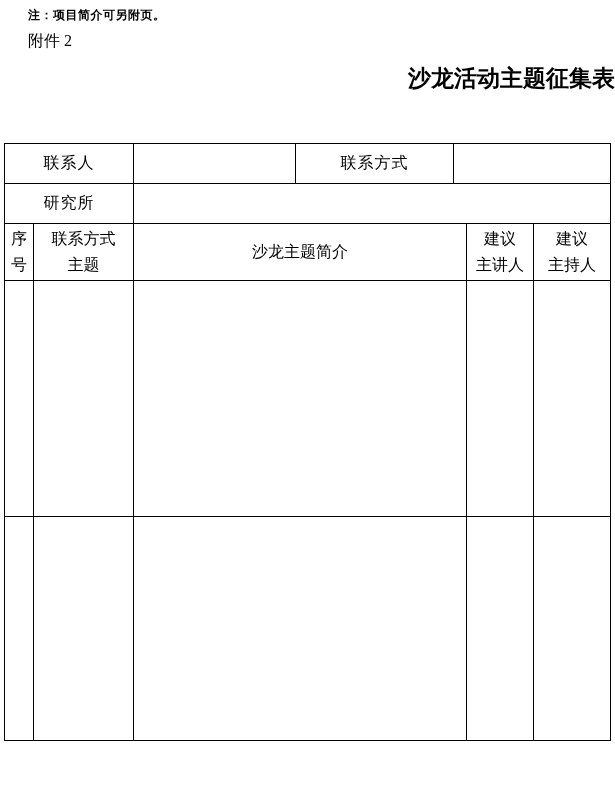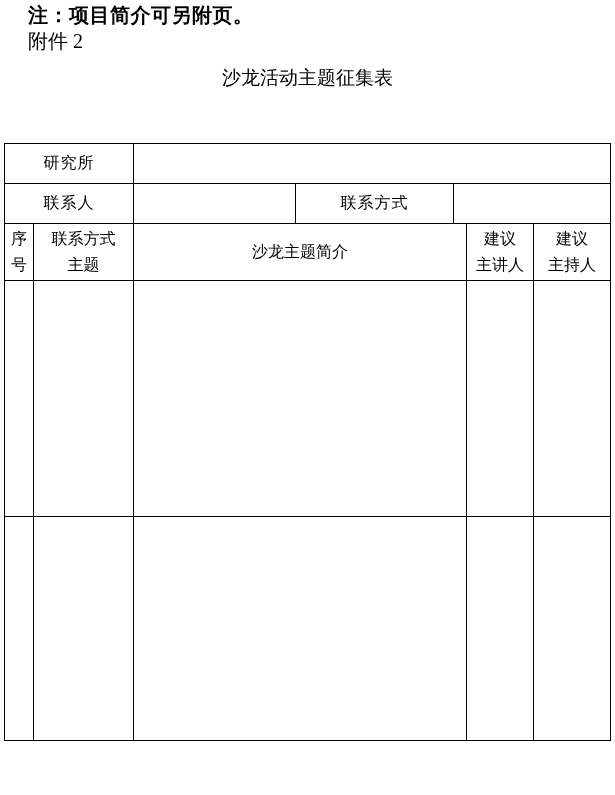--- a/index.html
+++ b/index.html
@@ -12,41 +12,41 @@
     color: #000000;
     overflow: hidden;
     font-family: "Liberation Serif", "DejaVu Serif", serif;
   }
   .note-line {
     position: absolute;
     left: 28px;
     top: 5px;
     font-family: "Liberation Sans", "DejaVu Sans", sans-serif;
     font-weight: 700;
-    font-size: 20px;
+    font-size: 12px;
     line-height: 20px;
     letter-spacing: 0.5px;
   }
   .attachment-line {
     position: absolute;
     left: 28px;
     top: 31px;
     font-family: "Liberation Serif", "DejaVu Serif", serif;
-    font-size: 20px;
+    font-size: 16px;
     line-height: 20px;
   }
   .doc-title {
     position: absolute;
     top: 64px;
     left: 0;
     width: 100%;
-    text-align: center;
+    text-align: right;
     font-family: "Liberation Sans", "DejaVu Sans", sans-serif;
-    font-weight: 400;
-    font-size: 19px;
+    font-weight: 700;
+    font-size: 23px;
     line-height: 28px;
   }
   table.form-table {
     position: absolute;
     left: 4px;
     top: 143px;
     width: 606px;
     border-collapse: collapse;
     table-layout: fixed;
     font-size: 16px;
@@ -85,29 +85,29 @@
       <col style="width:100px">
       <col style="width:162px">
       <col style="width:158px">
       <col style="width:13px">
       <col style="width:67px">
       <col style="width:77px">
     </colgroup>
 
     <tbody>
         <tr class="row-top">
-      <td colspan="2" class="label-cell">研究所</td>
-      <td colspan="5"></td>
-    </tr>
-
-    <tr class="row-top">
       <td colspan="2" class="label-cell">联系人</td>
       <td></td>
       <td class="label-cell">联系方式</td>
       <td colspan="3"></td>
+    </tr>
+
+    <tr class="row-top">
+      <td colspan="2" class="label-cell">研究所</td>
+      <td colspan="5"></td>
     </tr>
 
     <tr class="row-head">
       <td class="head-cell">序
 号</td>
       <td class="head-cell">联系方式
 主题</td>
       <td colspan="3" class="head-cell">沙龙主题简介</td>
       <td class="head-cell">建议
 主讲人</td>

